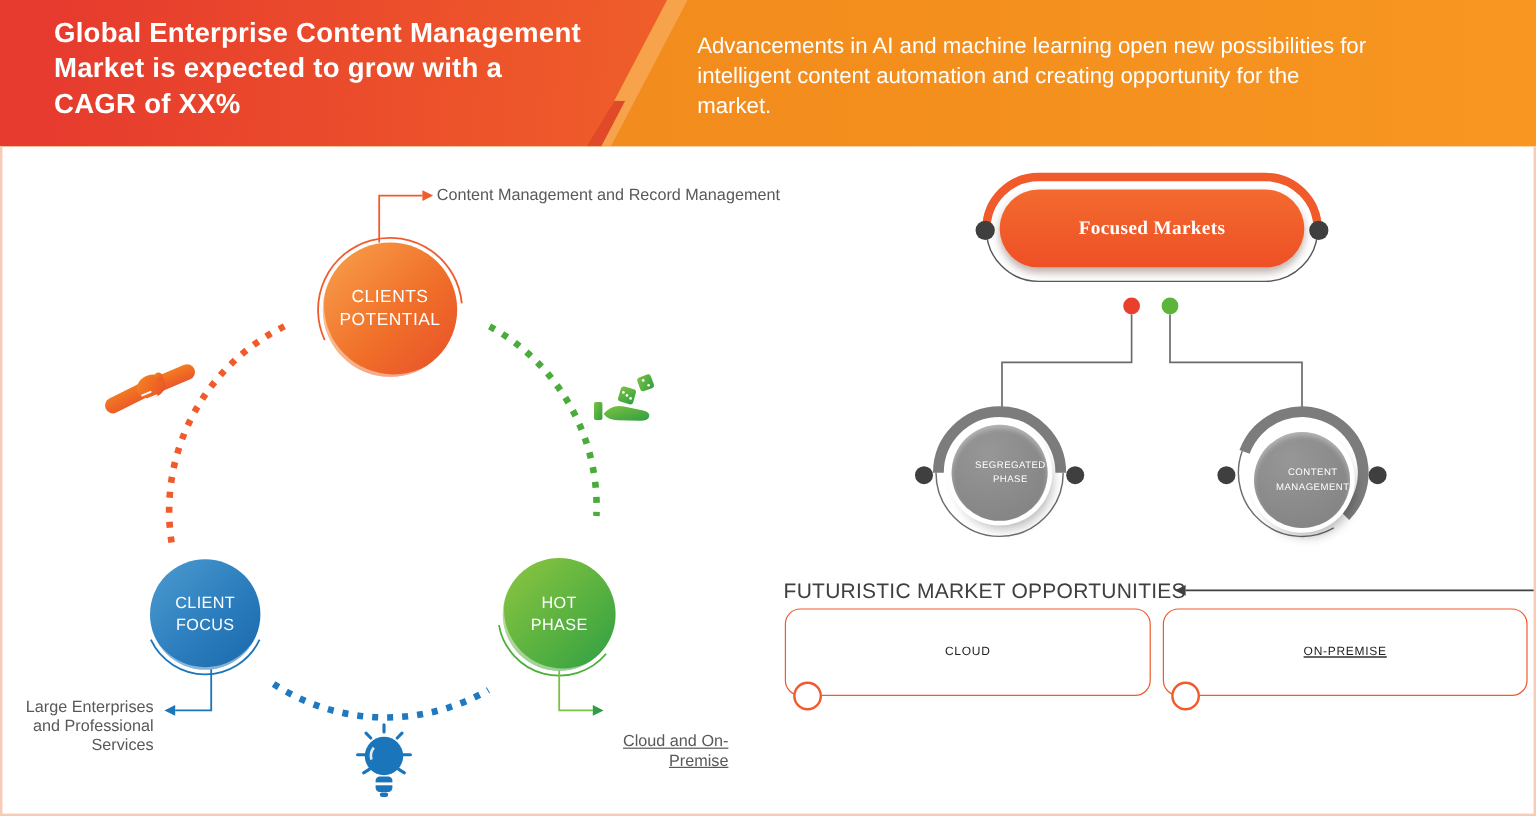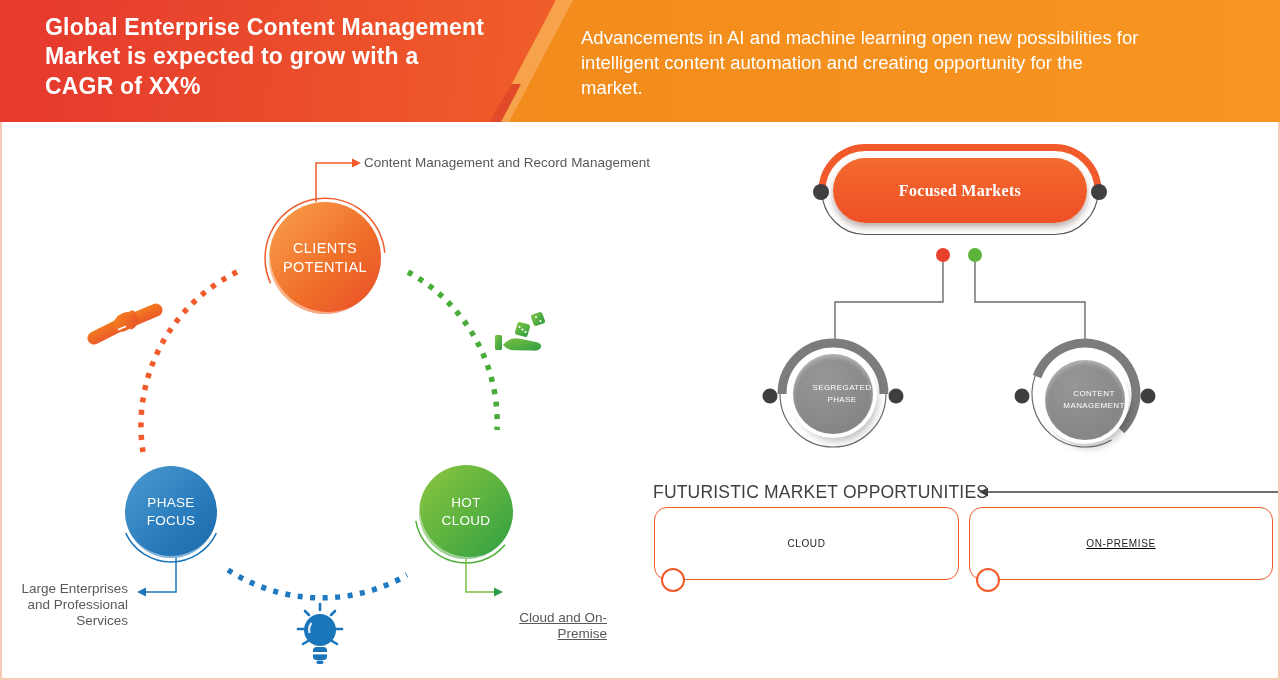--- a/index.html
+++ b/index.html
@@ -176,24 +176,24 @@
     <g>
       <path d="M 1280 492 L 988 492" stroke="#414042" stroke-width="1.6" fill="none"></path>
       <polygon points="988,487.5 988,496.5 979,492" fill="#414042"></polygon>
     </g>
   </svg>
 
   <div class="node node-cp">
     <div class="node-label">CLIENTS POTENTIAL</div>
   </div>
   <div class="node node-cf">
-    <div class="node-label">PHASE FOCUS</div>
+    <div class="node-label">CLIENT FOCUS</div>
   </div>
   <div class="node node-hb">
-    <div class="node-label">HOT CLOUD</div>
+    <div class="node-label">HOT PHASE</div>
   </div>
 
   <div class="callout callout-cp">Content Management and Record Management</div>
   <div class="callout callout-cf">Large Enterprises and Professional Services</div>
   <div class="callout callout-hb">Cloud and On-Premise</div>
 
   <div class="pill">
     <div class="pill-label">Focused Markets</div>
   </div>
   <div class="gray-node gray-node-1">

